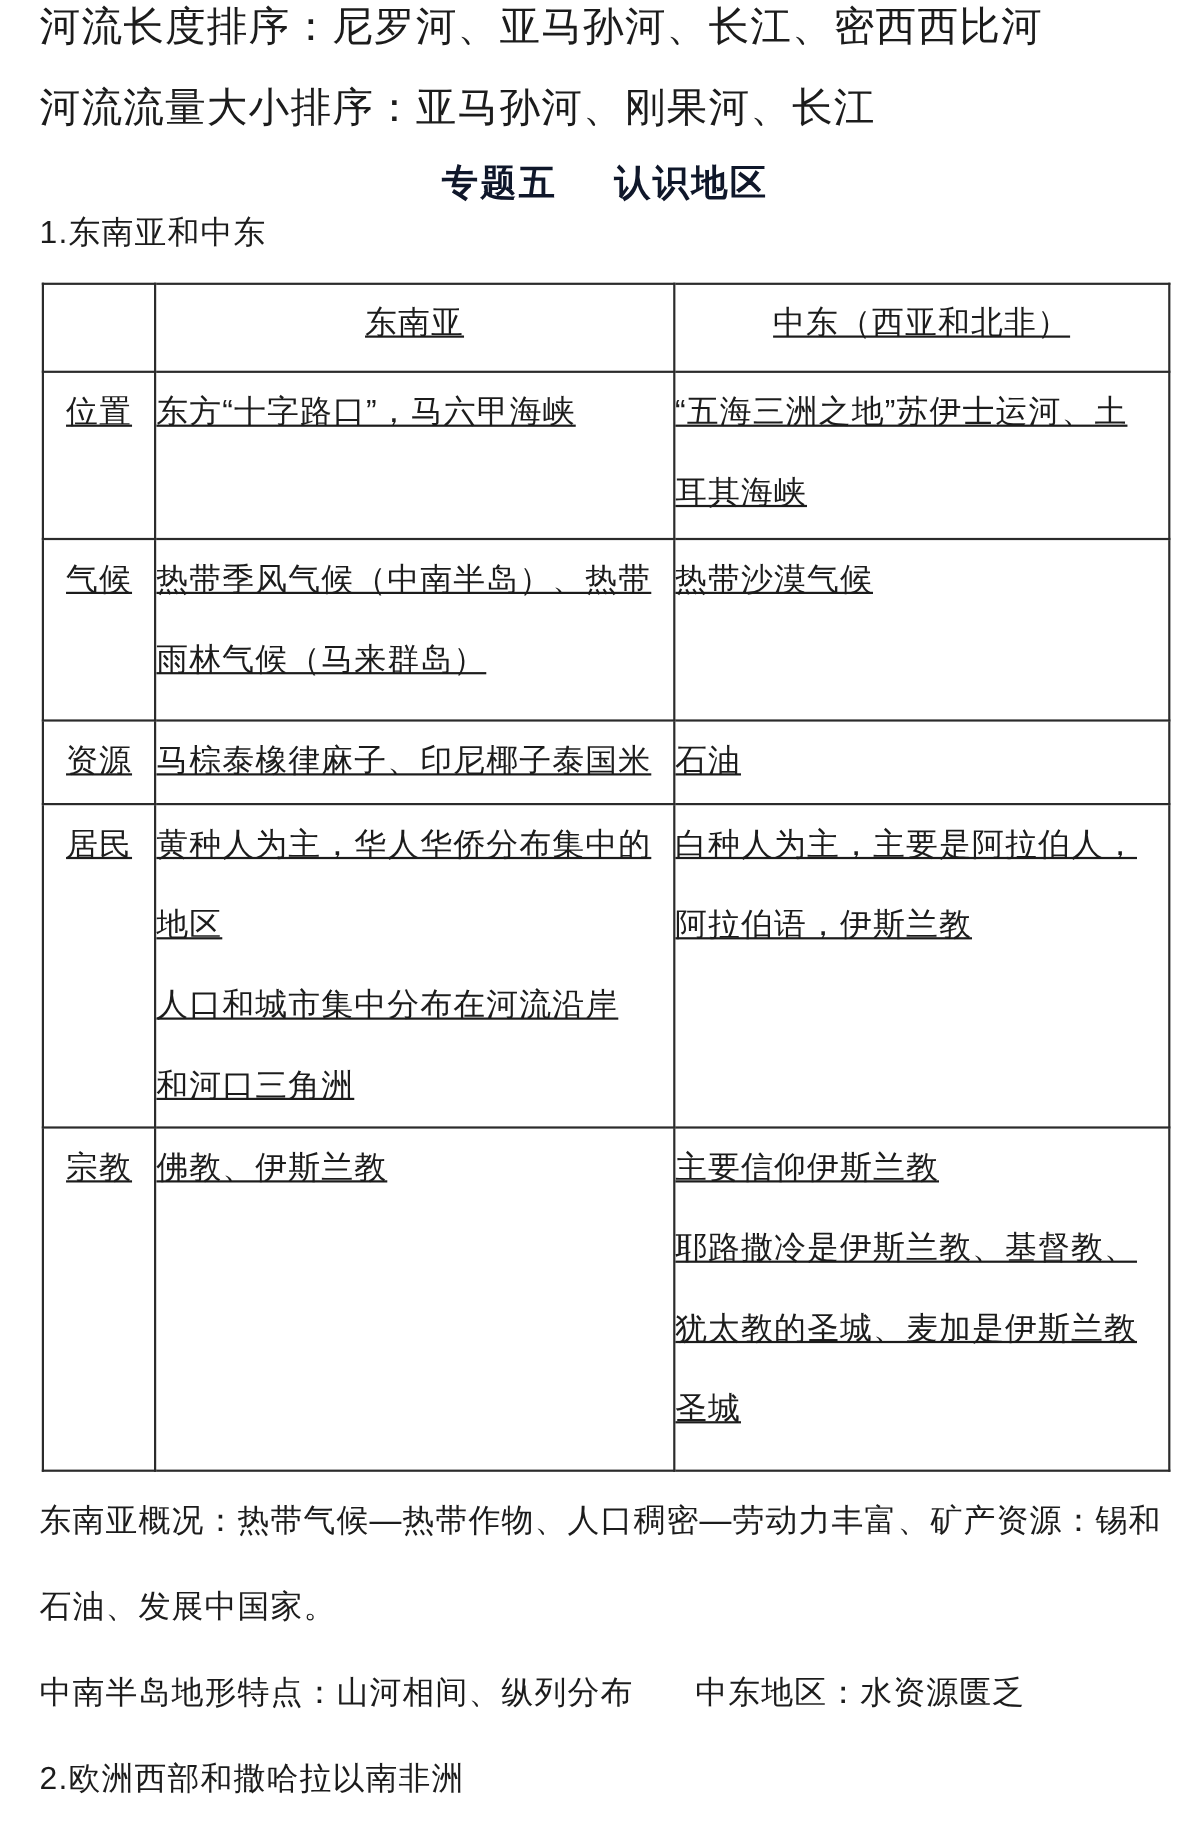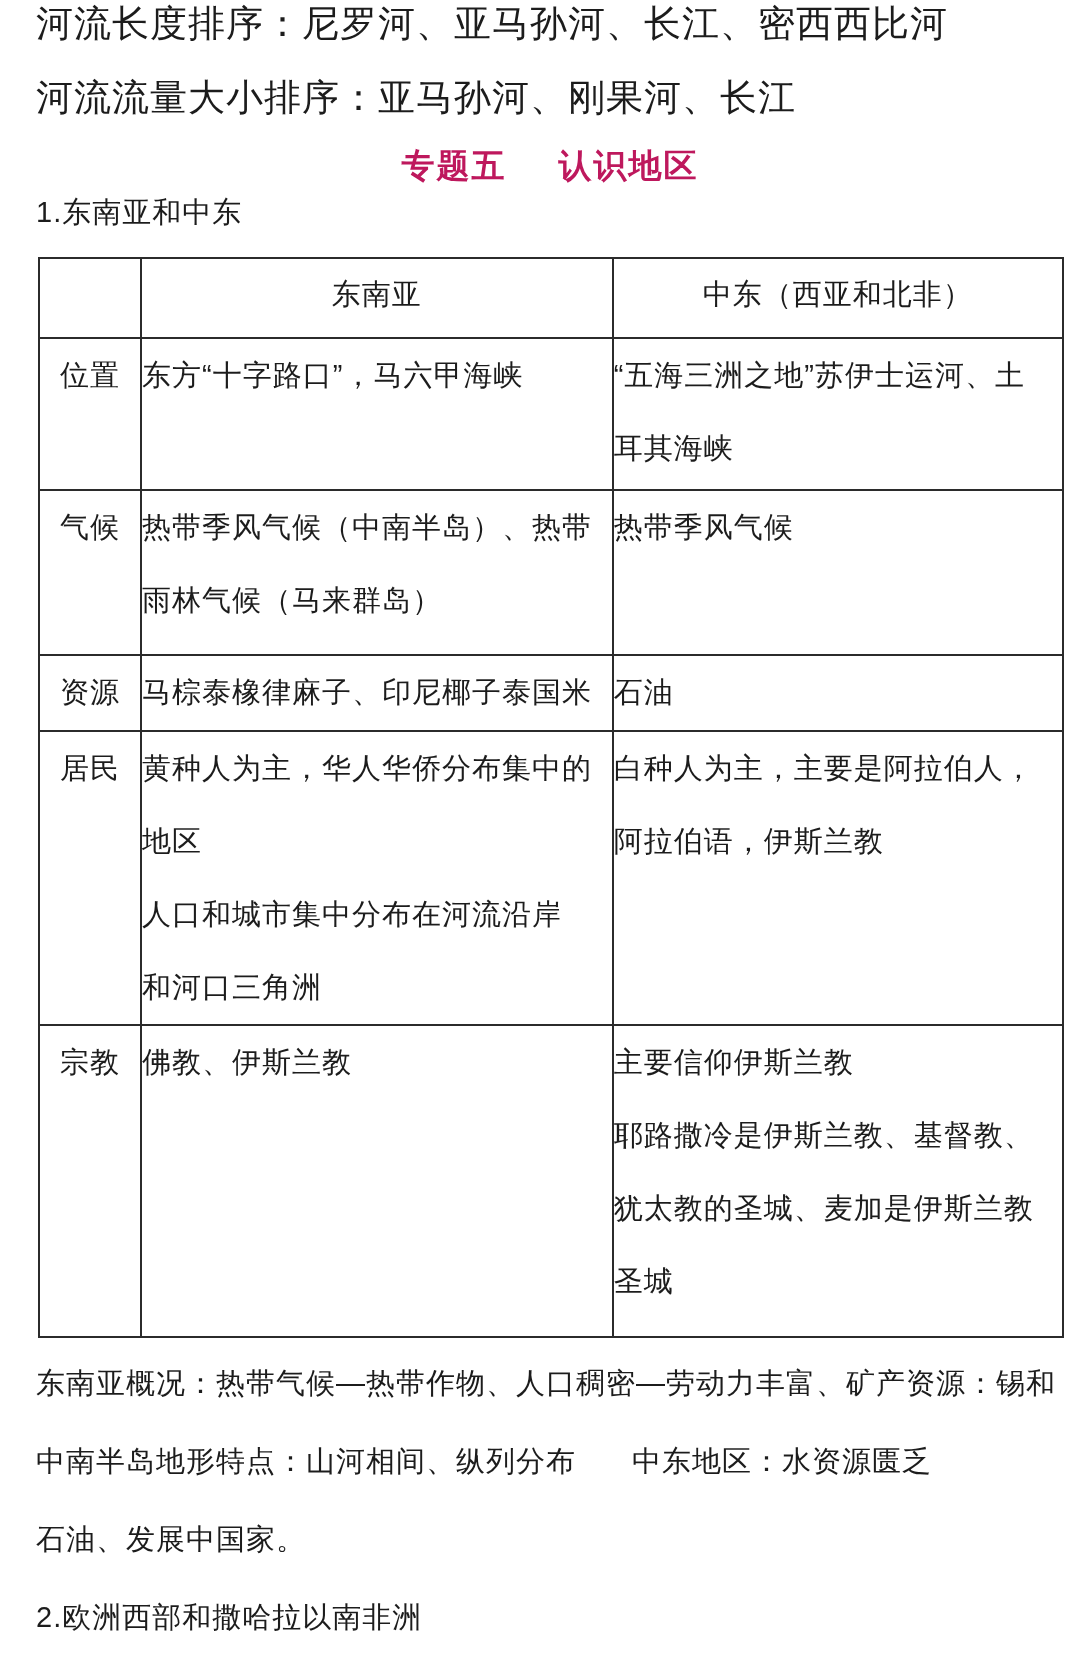--- a/index.html
+++ b/index.html
@@ -23,21 +23,21 @@
     letter-spacing: 1px;
     white-space: nowrap;
   }
   .intro-line + .intro-line { margin-top: 30px; }
   .doc-title {
     margin-top: 22px;
     text-align: center;
     font-size: 33px;
     line-height: 48px;
     font-weight: bold;
-    color: #be185d;
+    color: #0f172a;
     letter-spacing: 2px;
   }
   .doc-title .title-gap { display: inline-block; width: 52px; }
   .section-heading {
     font-size: 29px;
     line-height: 44px;
     letter-spacing: 1px;
   }
   .heading-1 { }
   .compare-table {
@@ -64,20 +64,21 @@
   .row-religion{ height: 312px; }
   .compare-table th { text-align: center; }
   .compare-table th .line { line-height: 70px; }
   .cell-label { text-align: center; letter-spacing: 4px; }
   .cell-body  { padding-left: 21px; padding-right: 6px; }
   .line {
     line-height: 73px;
     letter-spacing: 1px;
     white-space: nowrap;
     overflow: hidden;
+    text-decoration: underline;
   }
   .summary-block { margin-top: 6px; }
   .summary-line {
     font-size: 29px;
     line-height: 78px;
     letter-spacing: 1px;
     white-space: nowrap;
   }
   .terrain-gap { display: inline-block; width: 56px; }
 </style>
@@ -125,21 +126,21 @@
     </tr>
     <tr class="row-climate">
       <td class="cell-label">
             <div class="line">气候</div>
           </td>
       <td class="cell-body">
             <div class="line">热带季风气候（中南半岛）、热带</div>
             <div class="line">雨林气候（马来群岛）</div>
           </td>
       <td class="cell-body">
-            <div class="line">热带季风气候</div>
+            <div class="line">热带沙漠气候</div>
           </td>
     </tr>
     <tr class="row-res">
       <td class="cell-label">
             <div class="line">资源</div>
           </td>
       <td class="cell-body">
             <div class="line">马棕泰橡律麻子、印尼椰子泰国米</div>
           </td>
       <td class="cell-body">
@@ -173,18 +174,18 @@
             <div class="line">耶路撒冷是伊斯兰教、基督教、</div>
             <div class="line">犹太教的圣城、麦加是伊斯兰教</div>
             <div class="line">圣城</div>
           </td>
     </tr>
   </tbody>
     </table>
 
   <div class="summary-block">
     <p class="summary-line">东南亚概况：热带气候—热带作物、人口稠密—劳动力丰富、矿产资源：锡和</p>
+    <p class="summary-line">石油、发展中国家。</p>
     <p class="summary-line"><span>中南半岛地形特点：山河相间、纵列分布</span><span class="terrain-gap"></span><span>中东地区：水资源匮乏</span></p>
-    <p class="summary-line">石油、发展中国家。</p>
     <p class="summary-line">2.欧洲西部和撒哈拉以南非洲</p>
   </div>
 
 </div>
 
 </body></html>

